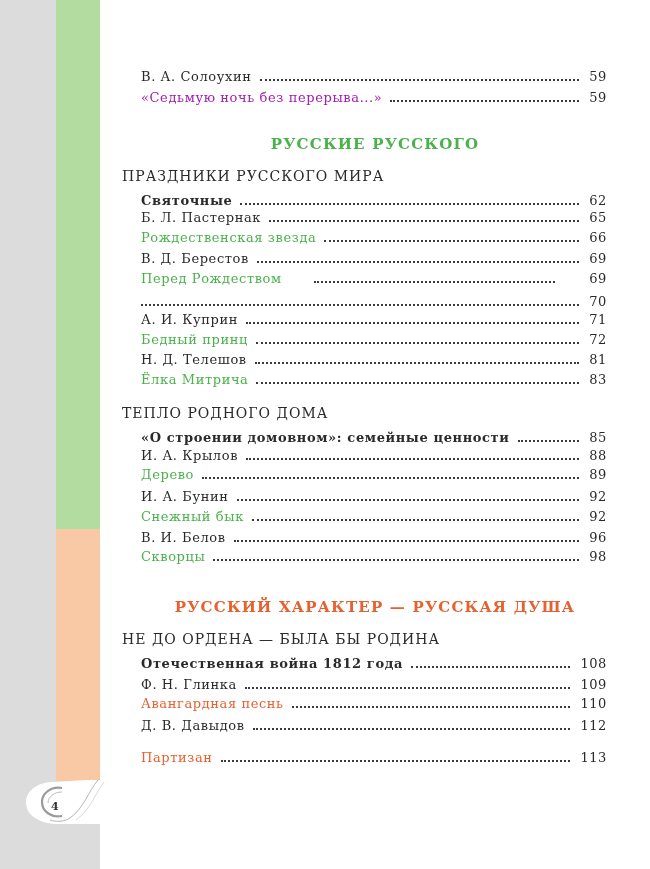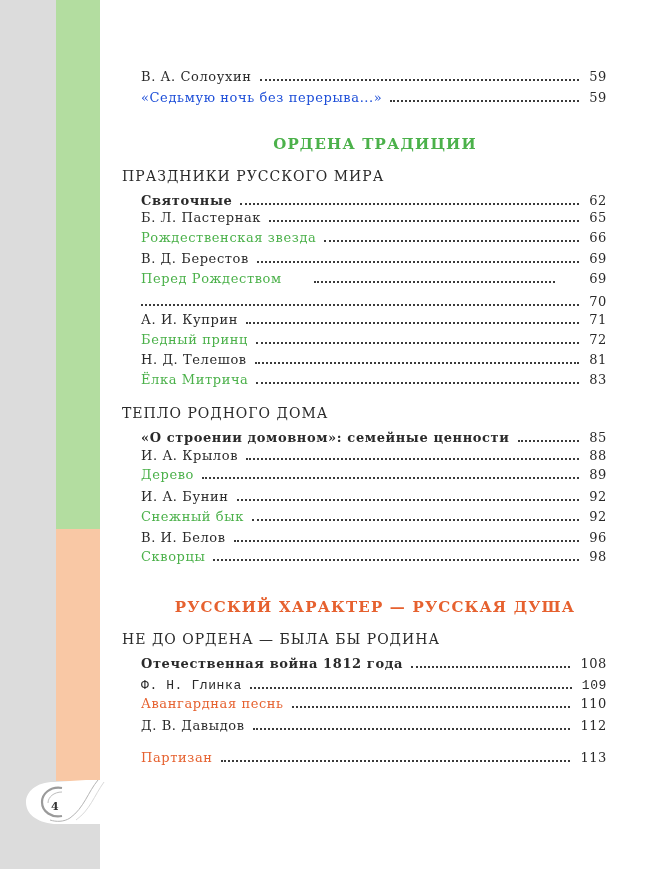--- a/index.html
+++ b/index.html
@@ -24,21 +24,21 @@
     letter-spacing: 0.6px; white-space: nowrap;
   }
   .row .title { flex: 0 0 auto; padding-right: 8px; }
   .row .leader {
     flex: 1 1 auto; overflow: hidden; height: 12px;
     border-bottom: 2px dotted #3a3a3a; margin-bottom: 3px;
   }
   .row .page { flex: 0 0 auto; padding-left: 10px; color: #2a2a2a; }
   .row.bold .title { font-weight: bold; }
   .c-dark { color: #2a2a2a; }
-  .c-blue { color: #1d4ed8; }
+  .c-blue { color: #a21caf; }
   .c-green { color: #4bb14a; }
   .c-orange { color: #e6612f; }
 
   .section-title {
     position: absolute; left: 100px; width: 550px; text-align: center;
     font-size: 15px; font-weight: bold; letter-spacing: 1.2px;
   }
   .subsection-title {
     position: absolute; left: 122px; font-size: 14px; letter-spacing: 1px; color: #2a2a2a;
   }
@@ -66,21 +66,21 @@
     <span class="title c-dark">В. А. Солоухин</span>
     <span class="leader"></span>
     <span class="page">59</span>
   </div>
   <div class="row" style="top:88px;">
     <span class="title c-blue">«Седьмую ночь без перерыва...»</span>
     <span class="leader"></span>
     <span class="page">59</span>
   </div>
 
-  <div class="section-title c-green" style="top:135px;">ОРДЕНА ТРАДИЦИИ</div>
+  <div class="section-title c-green" style="top:135px;">РУССКИЕ РУССКОГО</div>
   <div class="subsection-title" style="top:168px;">ПРАЗДНИКИ РУССКОГО МИРА</div>
 
   <div class="row bold" style="top:191px;">
     <span class="title c-dark">Святочные</span>
     <span class="leader"></span>
     <span class="page">62</span>
   </div>
   <div class="row" style="top:208px;">
     <span class="title c-dark">Б. Л. Пастернак</span>
     <span class="leader"></span>
@@ -165,21 +165,21 @@
   </div>
 
   <div class="section-title c-orange" style="top:598px;">РУССКИЙ ХАРАКТЕР — РУССКАЯ ДУША</div>
   <div class="subsection-title" style="top:631px;">НЕ ДО ОРДЕНА — БЫЛА БЫ РОДИНА</div>
 
   <div class="row bold" style="top:654px;">
     <span class="title c-dark">Отечественная война 1812 года</span>
     <span class="leader"></span>
     <span class="page">108</span>
   </div>
-  <div class="row" style="top:675px;font-family:Liberation Mono, monospace;">
+  <div class="row" style="top:675px;">
     <span class="title c-dark">Ф. Н. Глинка</span>
     <span class="leader"></span>
     <span class="page">109</span>
   </div>
   <div class="row" style="top:694px;">
     <span class="title c-orange">Авангардная песнь</span>
     <span class="leader"></span>
     <span class="page">110</span>
   </div>
   <div class="row" style="top:716px;">

